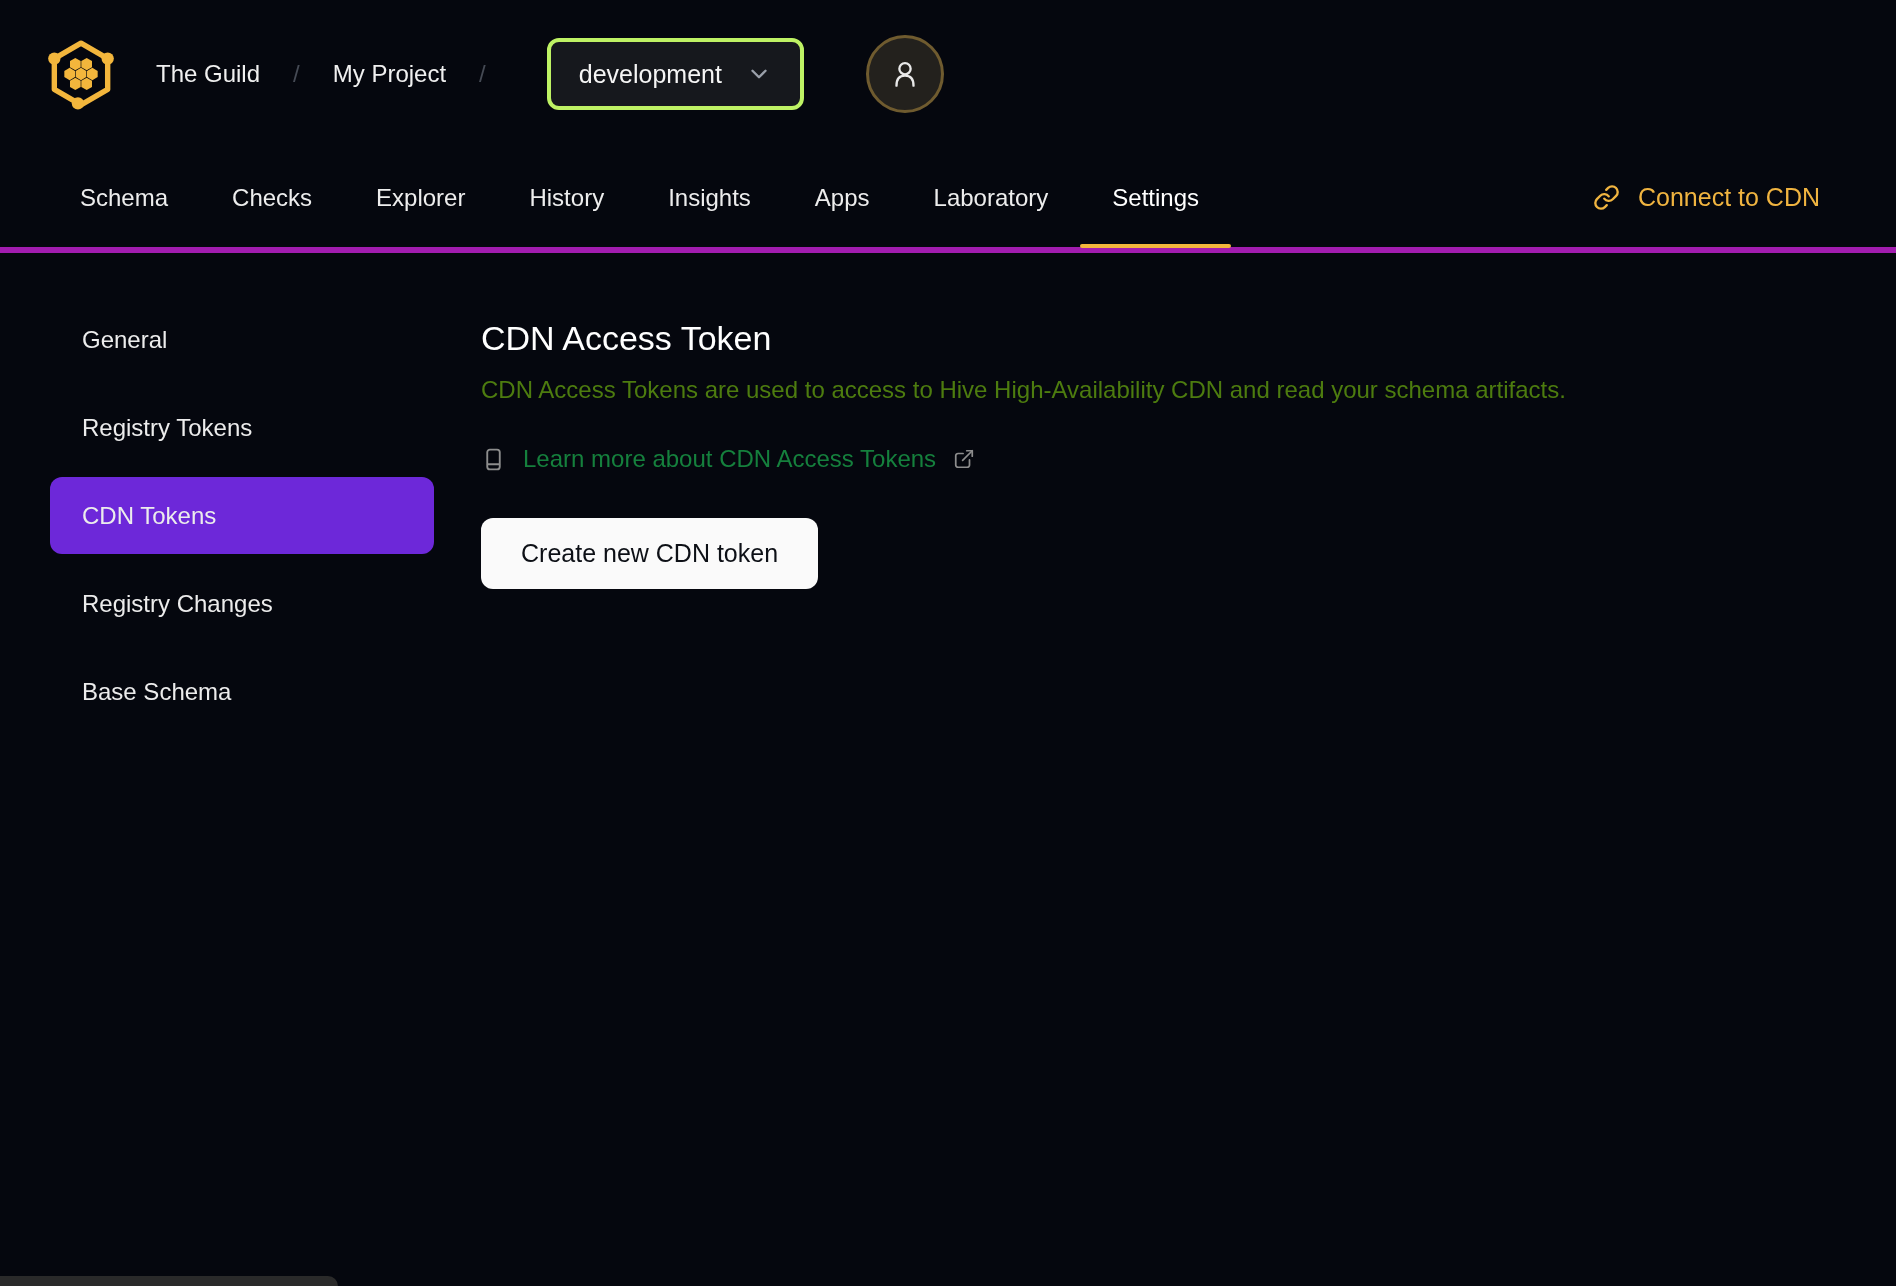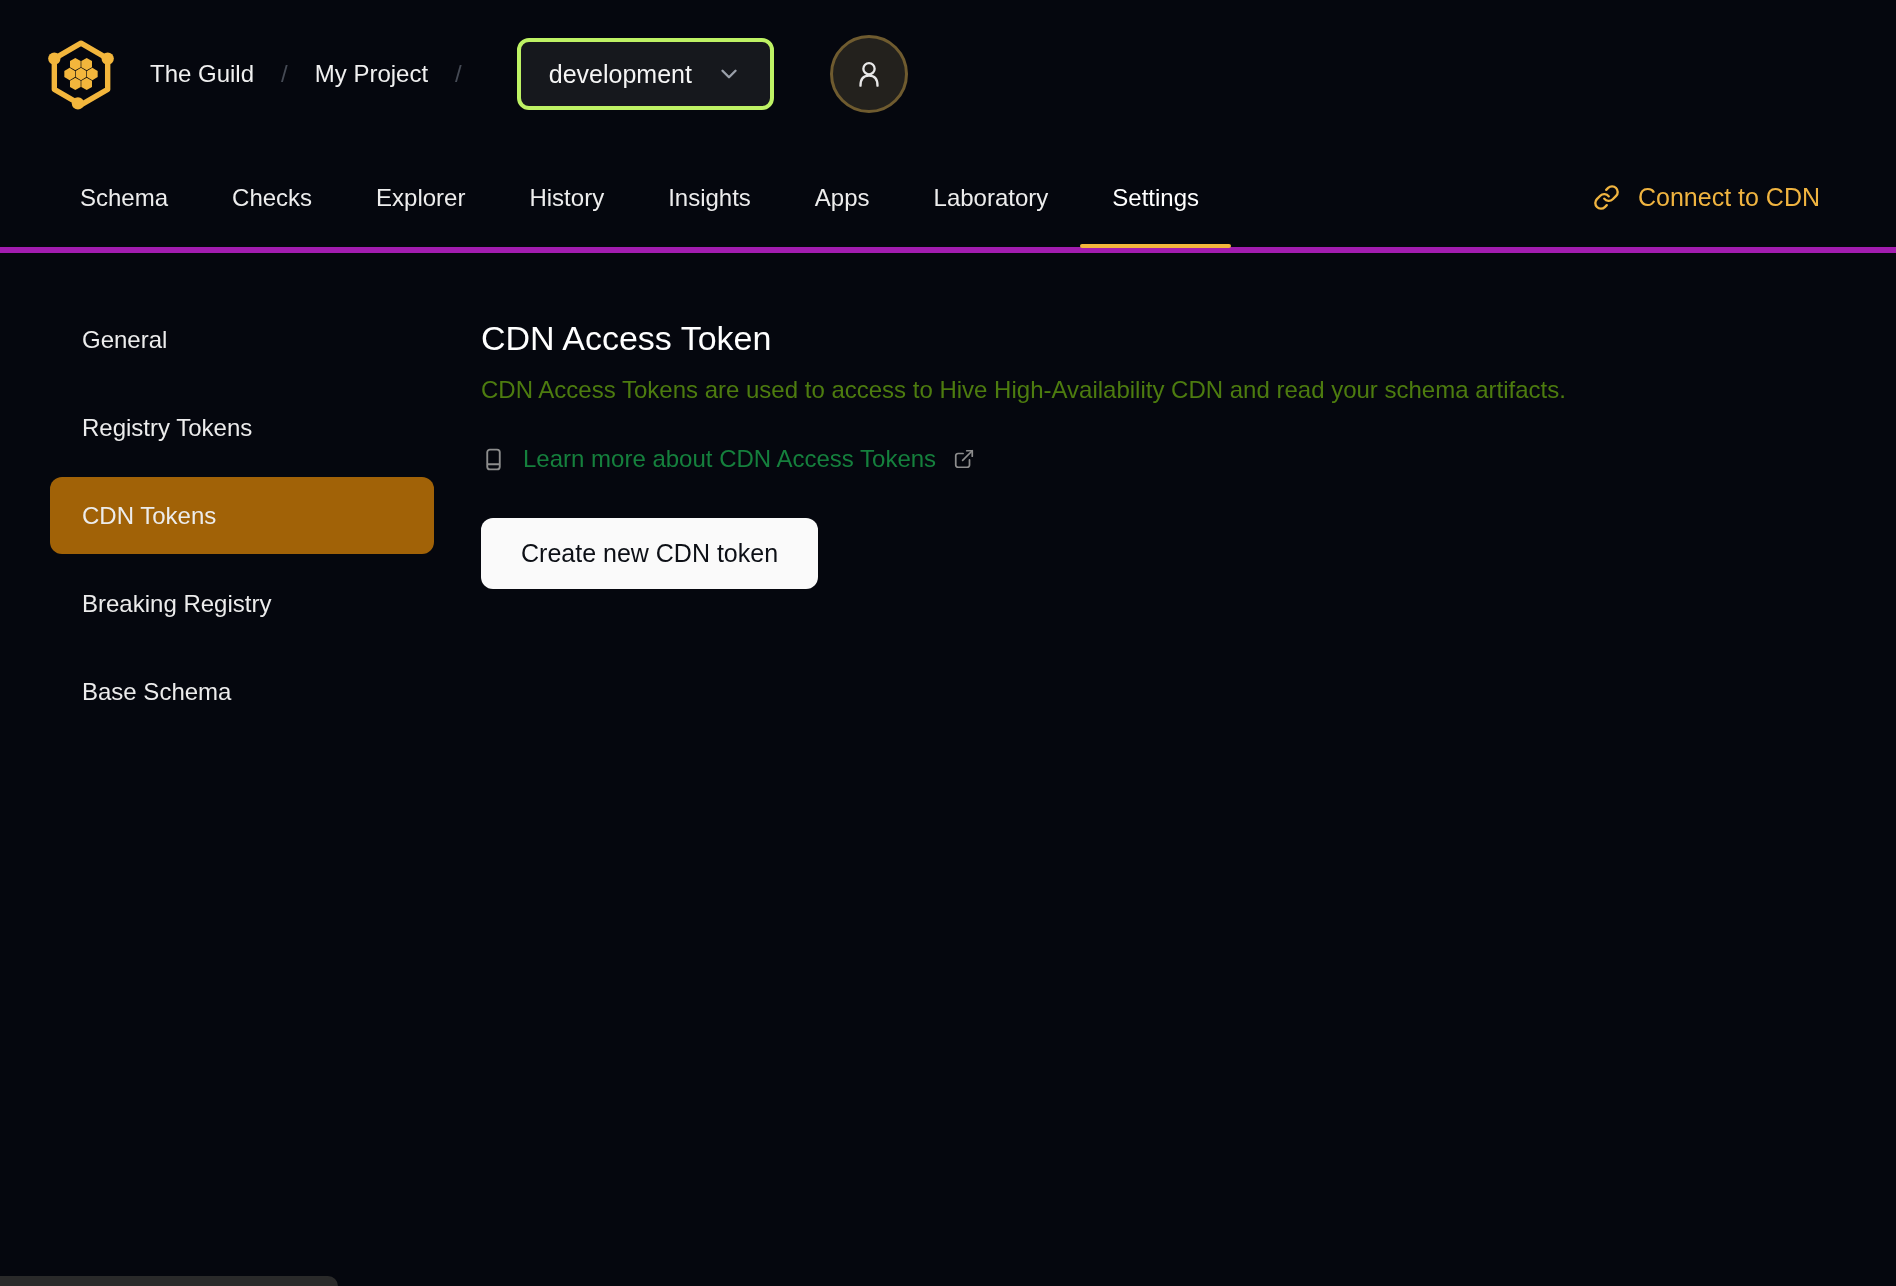--- a/index.html
+++ b/index.html
@@ -3,21 +3,21 @@
 <meta charset="utf-8">
 <style>
   * { box-sizing: border-box; }
   html,body { margin:0; padding:0; }
   body {
     width:1896px; height:1286px; position:relative; overflow:hidden;
     background:#05070e; color:#ffffff;
     font-family:"Liberation Sans", sans-serif;
   }
   
-  .header { display:flex; align-items:center; height:148px; padding:0 44px; }
+  .header { display:flex; align-items:center; height:148px; padding:0 44px;gap:6px; }
   .logo-box { display:flex; align-items:center; margin-right:32px; cursor:pointer; }
   .crumb { font-size:24px; color:#f0f0f0; cursor:pointer; }
   .crumb-sep { font-size:24px; color:#454a54; margin:0 27px; }
   .env-select {
     margin-left:28px; height:72px; padding:0 28px; display:flex; align-items:center; gap:24px;
     background:#16181d; border:4px solid #bef264; border-radius:12px;
     font-size:25px; color:#f5f5f5; cursor:pointer;
   }
   .latest-changes {
     margin-left:auto; position:relative; height:72px; padding:0 31px;
@@ -36,21 +36,21 @@
   .tab.active { color:#ffffff; }
   .tab.active::after { content:""; position:absolute; left:0; right:0; bottom:-1px; height:4px; background:#f3b63c; border-radius:2px; }
   .connect-cdn { margin-left:auto; display:flex; align-items:center; gap:18px; color:#f0b440; font-size:25px; cursor:pointer; padding-right:28px; }
   
   .content { display:flex; align-items:flex-start; padding-top:48px;justify-content:space-between; }
   .sidebar { width:460px; padding-left:50px; flex:none; }
   .side-item {
     width:384px; height:77px; display:flex; align-items:center; padding:0 32px;
     border-radius:12px; font-size:24px; color:#ececec; margin-bottom:11px; cursor:pointer;
   }
-  .side-item.active { background:#a16207; }
+  .side-item.active { background:#6d28d9; }
   .main { flex:1; padding-left:21px; }
   .page-title { font-size:34px; line-height:42px; font-weight:400; color:#ffffff; margin-top:16px; }
   .page-desc { font-size:24px; line-height:30px; color:#4d7c0f; margin-top:16px; }
   .learn-more { margin-top:40px; display:flex; align-items:center; gap:17px; color:#15803d; font-size:24px; cursor:pointer; width:fit-content; }
   .create-btn {
     margin-top:45px; height:71px; padding:0 40px; display:flex; align-items:center; justify-content:center;
     background:#fafafa; color:#0d1016; font-size:25px; font-weight:500;
     border:none; border-radius:12px; cursor:pointer; width:fit-content;
   }
   .bottom-partial { position:absolute; left:0; bottom:0; width:338px; height:10px; background:#2a2a2a; border-radius:0 10px 0 0; }
@@ -142,21 +142,21 @@
     <div class="side-item">
         <span>General</span>
       </div>
     <div class="side-item">
         <span>Registry Tokens</span>
       </div>
     <div class="side-item active">
         <span>CDN Tokens</span>
       </div>
     <div class="side-item">
-        <span>Breaking Registry</span>
+        <span>Registry Changes</span>
       </div>
     <div class="side-item">
         <span>Base Schema</span>
       </div>
   </div>
 
   <div class="main">
     <div class="page-title">CDN Access Token</div>
     <div class="page-desc">CDN Access Tokens are used to access to Hive High-Availability CDN and read your schema artifacts.</div>
 

